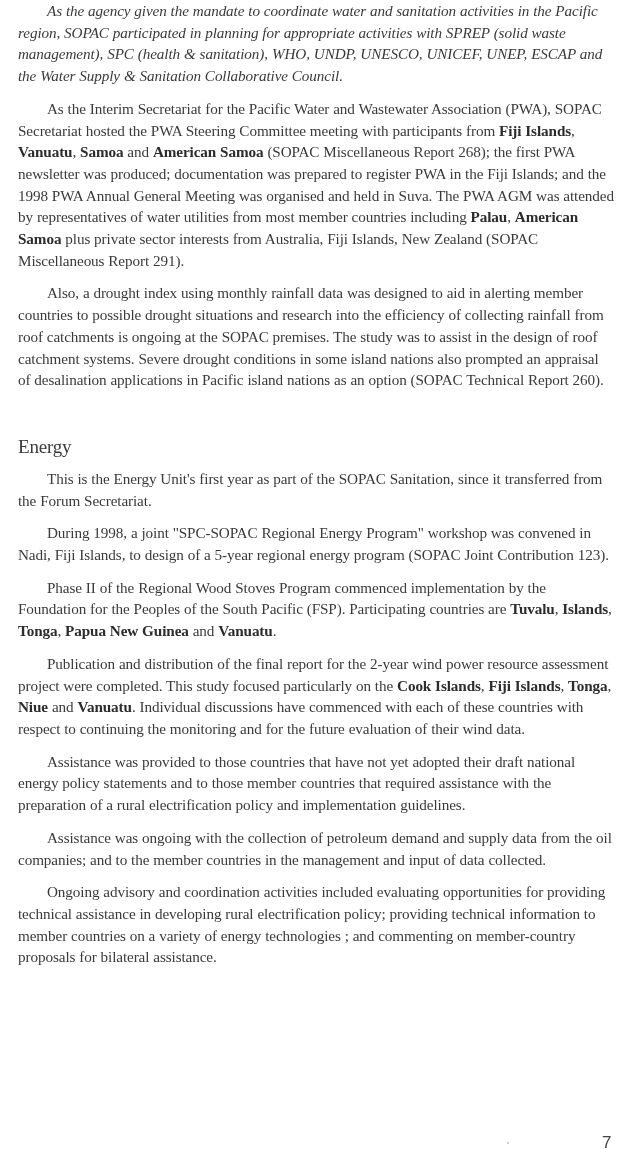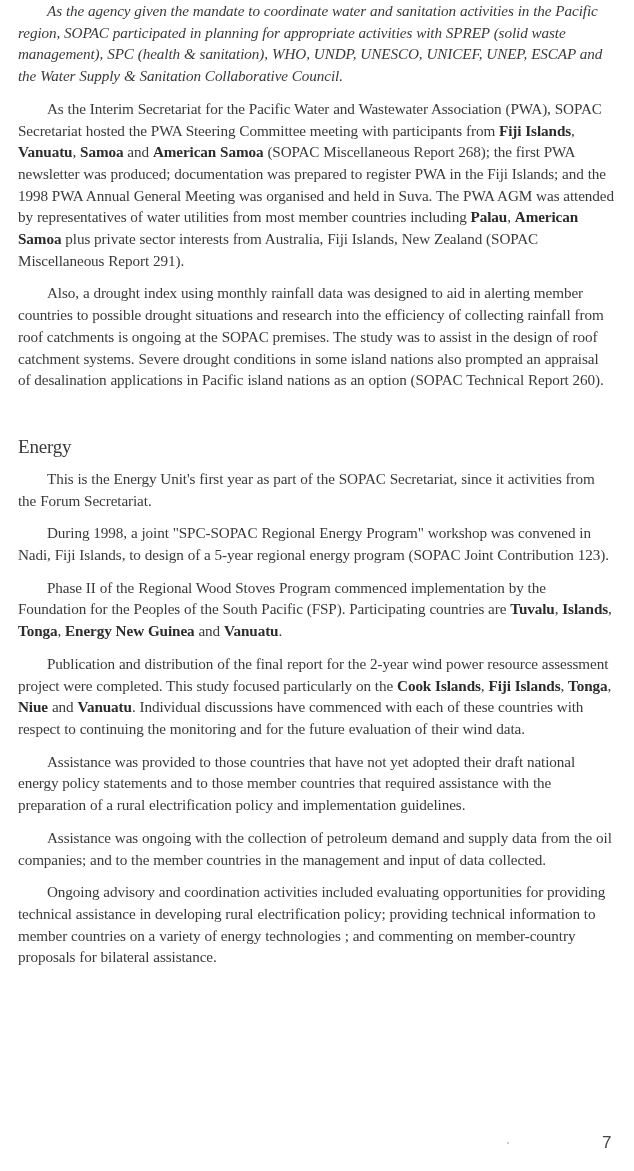--- a/index.html
+++ b/index.html
@@ -33,23 +33,23 @@
 
 <div class="page">
   <section>
     <p class="para" style="font-style:italic;">As the agency given the mandate to coordinate water and sanitation activities in the Pacific region, SOPAC participated in planning for appropriate activities with SPREP (solid waste management), SPC (health &amp; sanitation), WHO, UNDP, UNESCO, UNICEF, UNEP, ESCAP and the Water Supply &amp; Sanitation Collaborative Council.</p>
     <p class="para" style="margin-top:11px;">As the Interim Secretariat for the Pacific Water and Wastewater Association (PWA), SOPAC Secretariat hosted the PWA Steering Committee meeting with partici­pants from <b>Fiji Islands</b>, <b>Vanuatu</b>, <b>Samoa</b> and <b>American Samoa</b> (SOPAC Miscellaneous Report 268); the first PWA newsletter was produced; documentation was prepared to register PWA in the Fiji Islands; and the 1998 PWA Annual General Meeting was organised and held in Suva. The PWA AGM was attended by representatives of water utilities from most member countries including <b>Palau</b>, <b>American Samoa</b> plus private sector interests from Australia, Fiji Islands, New Zealand (SOPAC Miscellaneous Report 291).</p>
     <p class="para" style="margin-top:11px;">Also, a drought index using monthly rainfall data was designed to aid in alerting member countries to possible drought situations and research into the efficiency of collecting rainfall from roof catchments is ongoing at the SOPAC premises. The study was to assist in the design of roof catchment systems. Severe drought conditions in some island nations also prompted an appraisal of desalination applications in Pacific island nations as an option (SOPAC Technical Report 260).</p>
   </section>
 
   <section>
     <h2 class="heading" style="margin-top:44px;">Energy</h2>
-    <p class="para" style="margin-top:9px;">This is the Energy Unit's first year as part of the SOPAC Secretariat, since it activities from the Forum Secretariat.</p>
+    <p class="para" style="margin-top:9px;">This is the Energy Unit's first year as part of the SOPAC Sanitation, since it transferred from the Forum Secretariat.</p>
     <p class="para" style="margin-top:11px;">During 1998, a joint "SPC-SOPAC Regional Energy Program" workshop was con­vened in Nadi, Fiji Islands, to design of a 5-year regional energy program (SOPAC Joint Contribution 123).</p>
-    <p class="para" style="margin-top:11px;">Phase II of the Regional Wood Stoves Program commenced implementation by the Foundation for the Peoples of the South Pacific (FSP). Participating countries are <b>Tuvalu</b>, <b>Islands</b>, <b>Tonga</b>, <b>Energy New Guinea</b> and <b>Vanuatu</b>.</p>
+    <p class="para" style="margin-top:11px;">Phase II of the Regional Wood Stoves Program commenced implementation by the Foundation for the Peoples of the South Pacific (FSP). Participating countries are <b>Tuvalu</b>, <b>Islands</b>, <b>Tonga</b>, <b>Papua New Guinea</b> and <b>Vanuatu</b>.</p>
     <p class="para" style="margin-top:11px;">Publication and distribution of the final report for the 2-year wind power resource assessment project were completed. This study focused particularly on the <b>Cook Islands</b>, <b>Fiji Islands</b>, <b>Tonga</b>, <b>Niue</b> and <b>Vanuatu</b>. Individual discussions have com­menced with each of these countries with respect to continuing the monitoring and for the future evaluation of their wind data.</p>
     <p class="para" style="margin-top:11px;">Assistance was provided to those countries that have not yet adopted their draft national energy policy statements and to those member countries that required assistance with the preparation of a rural electrification policy and implementation guidelines.</p>
     <p class="para" style="margin-top:11px;">Assistance was ongoing with the collection of petroleum demand and supply data from the oil companies; and to the member countries in the management and input of data collected.</p>
     <p class="para" style="margin-top:11px;">Ongoing advisory and coordination activities included evaluating opportunities for providing technical assistance in developing rural electrification policy; providing technical information to member countries on a variety of energy technologies ; and commenting on member-country proposals for bilateral assistance.</p>
   </section>
 </div>
 
 <span class="dot"></span>
 <span class="page-number">7</span>
 

